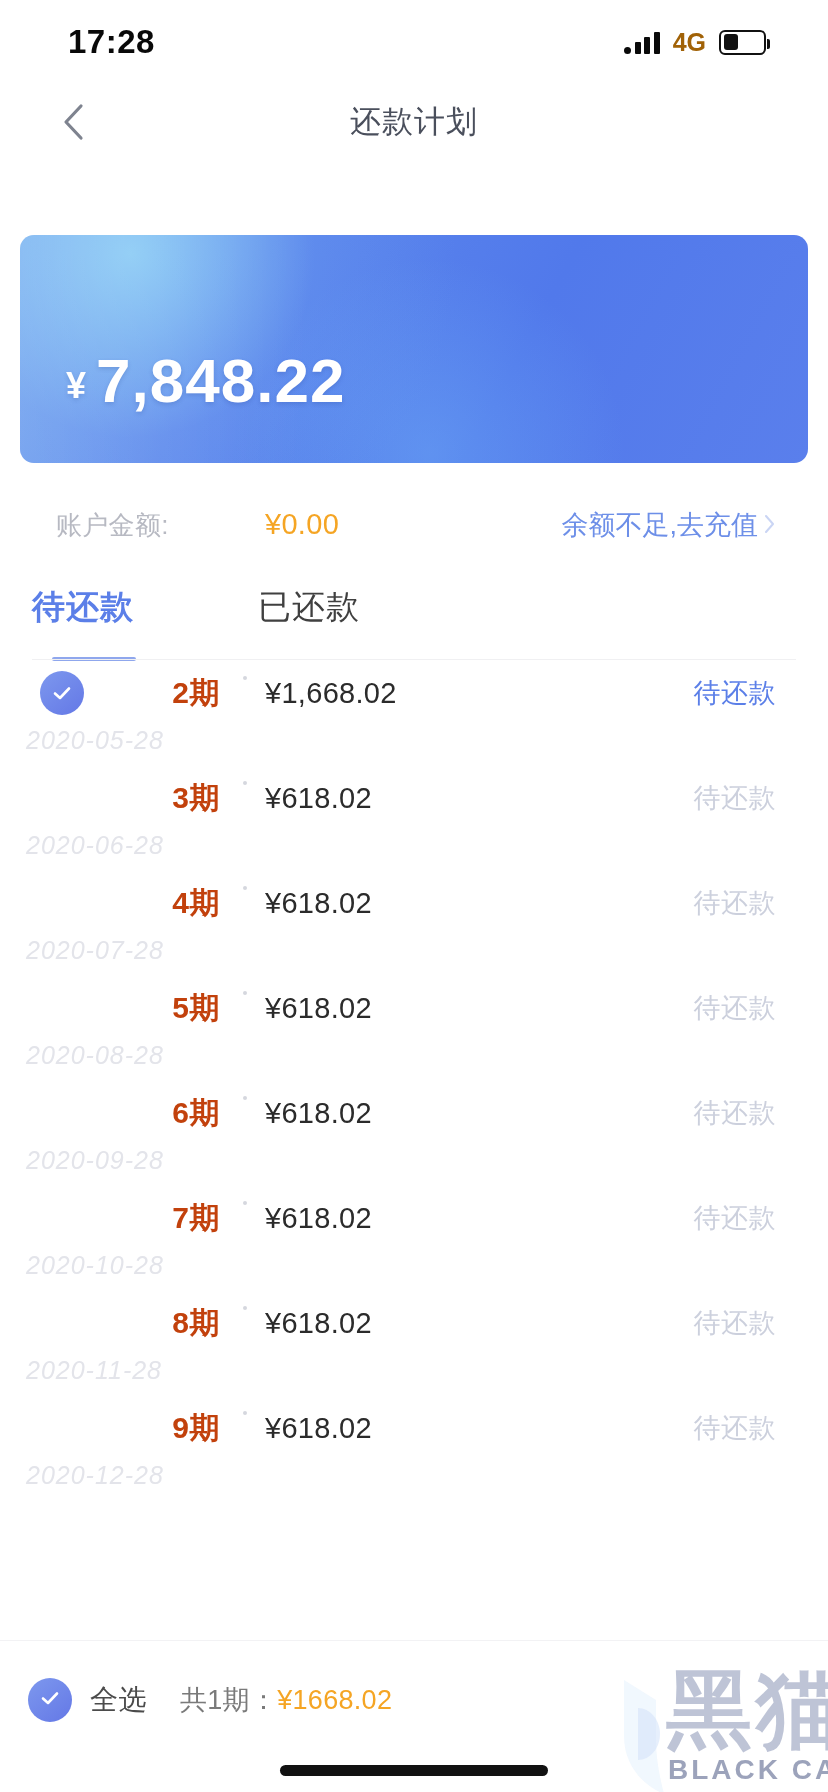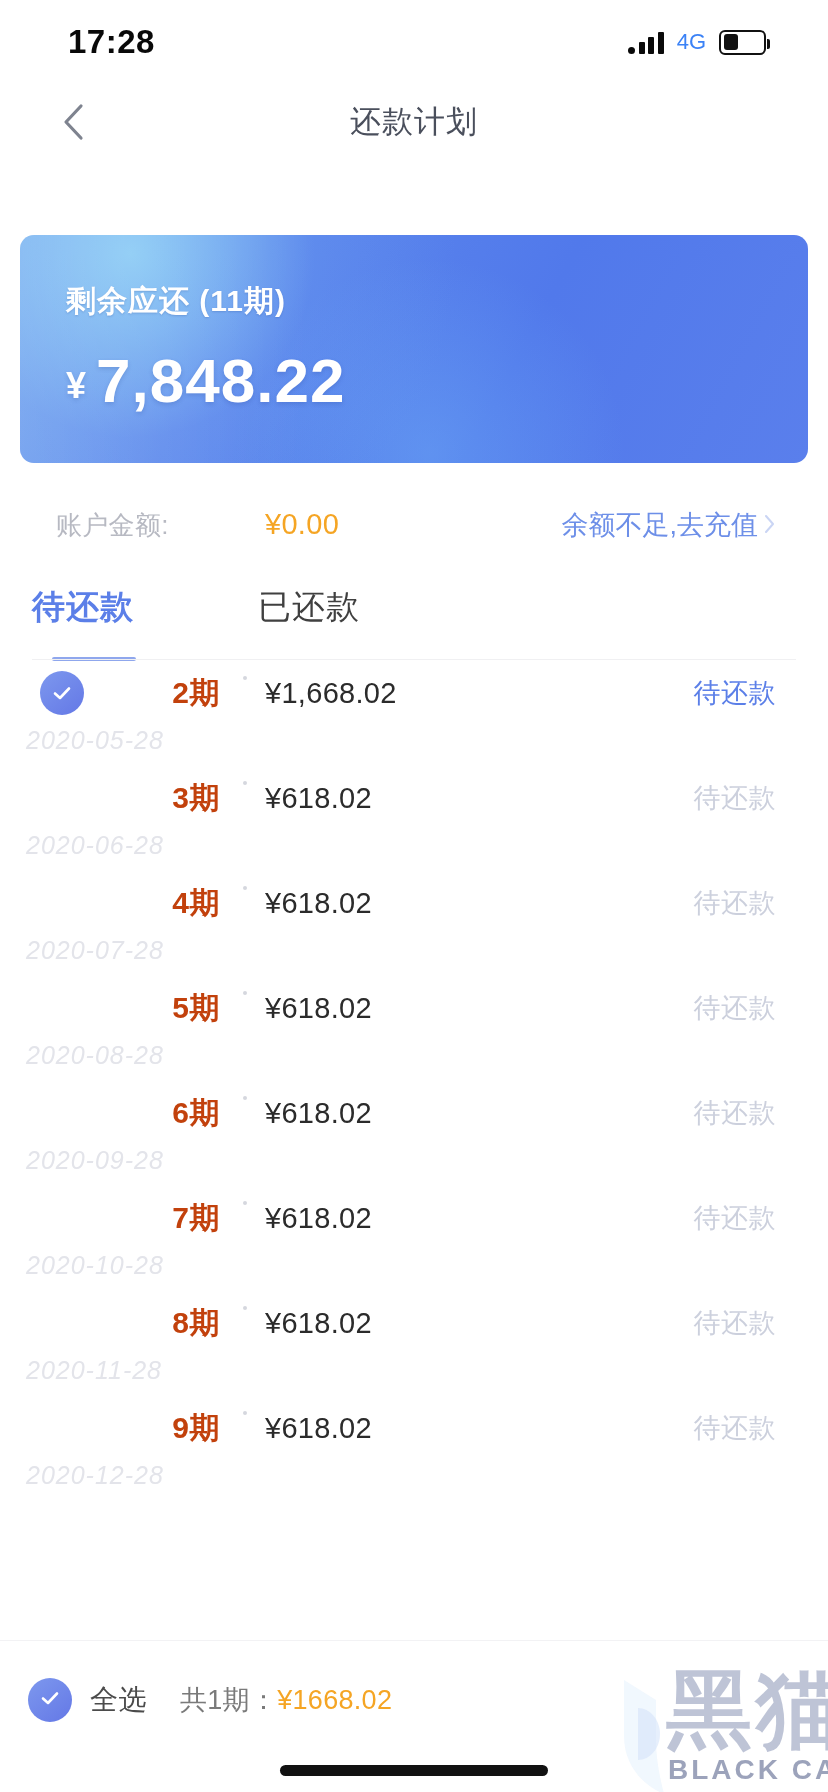--- a/index.html
+++ b/index.html
@@ -19,21 +19,21 @@
     padding:0 62px 0 68px;
   }
   .sb-time { font-size:33px; font-weight:600; color:#090909; letter-spacing:.5px; }
   .sb-right { display:flex; align-items:center; gap:13px; }
   .sig { display:flex; align-items:flex-end; gap:3.5px; height:23px; }
   .sig i { display:block; width:6px; background:#0a0a0a; border-radius:1px; }
   .sig i:nth-child(1){ height:7px; border-radius:50%; width:7px; }
   .sig i:nth-child(2){ height:12px; }
   .sig i:nth-child(3){ height:17px; }
   .sig i:nth-child(4){ height:22px; }
-  .sb-net { font-size:22px; font-weight:400; color:#3b82f6; letter-spacing:0; }
+  .sb-net { font-size:25px; font-weight:700; color:#a16207; letter-spacing:0; }
   .batt { position:relative; width:47px; height:25px; border:2.5px solid #111; border-radius:6px; }
   .batt::after{ content:""; position:absolute; right:-6px; top:7px; width:3.5px; height:10px;
                 background:#111; border-radius:0 2px 2px 0; }
   .batt .lvl { position:absolute; left:2.5px; top:2.5px; bottom:2.5px; width:14px;
                background:#111; border-radius:3px; }
 
   
   .navbar { position:absolute; top:84px; left:0; width:828px; height:76px; background:#fff; }
   .nav-back { position:absolute; left:38px; top:0; height:76px; width:70px;
               display:flex; align-items:center; justify-content:center; }
@@ -168,21 +168,20 @@
         <svg width="22" height="38" viewBox="0 0 22 38" fill="none">
           <path d="M19 3 L4 19 L19 35" stroke="#7e838f" stroke-width="3.2" stroke-linecap="round" stroke-linejoin="round"></path>
         </svg>
       </span>
     </div>
     <div class="nav-title">还款计划</div>
   </div>
 
 
   <div class="card">
-    <div class="card-label">剩余应还 (11期)</div>
     <div class="card-amt">
       <span class="cy">¥</span>
       <span class="num">7,848.22</span>
     </div>
   </div>
 
   <div class="balance">
     <div class="bal-left">
       <span>账户金额:</span>
       <span class="amt">¥0.00</span>

